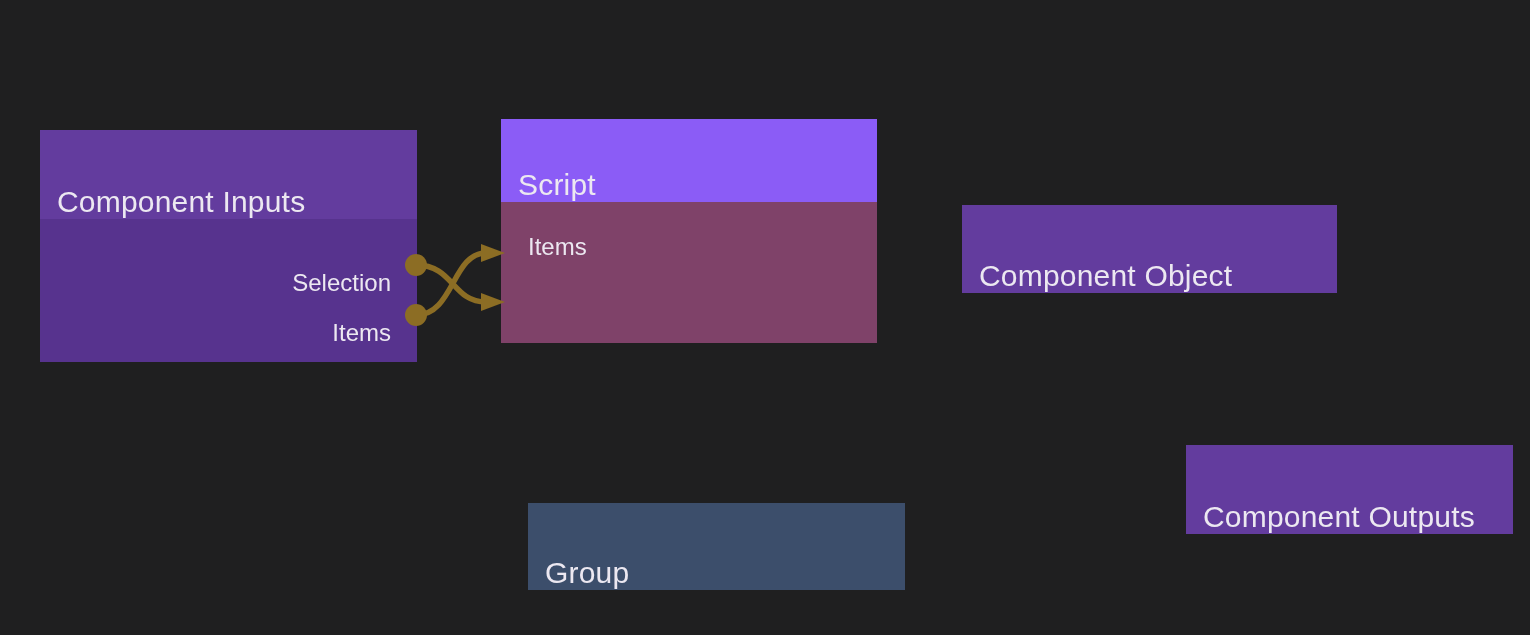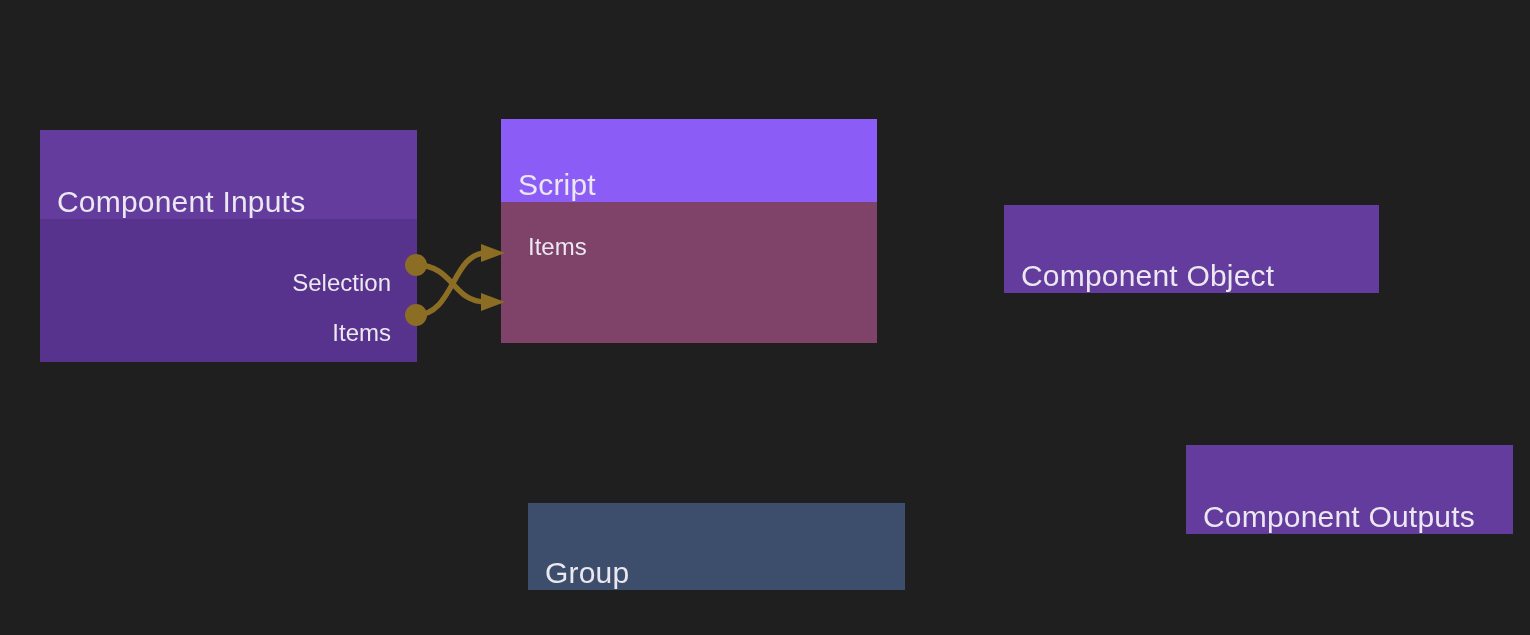--- a/index.html
+++ b/index.html
@@ -36,21 +36,21 @@
   #node-component-inputs { left: 40px; top: 130px; width: 377px; height: 232px; }
   #node-component-inputs .header { height: 89px; background: #633c9e; }
   #node-component-inputs .body   { height: 143px; background: #57338e; padding-top: 39px; box-sizing: border-box; }
 
   
   #node-script { left: 501px; top: 119px; width: 376px; height: 230px; }
   #node-script .header { height: 83px; background: #8b5cf6; }
   #node-script .body   { height: 141px; background: #7f4269; padding-top: 20px; box-sizing: border-box; }
 
   
-  #node-component-object  { left: 1004px; top: 205px; width: 375px; height: 88px; }
+  #node-component-object  { left: 962px; top: 205px; width: 375px; height: 88px; }
   #node-component-object .header { height: 88px; background: #633c9e; }
 
   #node-component-outputs { left: 1138px; top: 445px; width: 375px; height: 89px; }
   #node-component-outputs .header { height: 89px; background: #633c9e; margin-left: 48px; }
 
   #node-group { left: 528px; top: 503px; width: 377px; height: 87px; }
   #node-group .header { height: 87px; background: #3c4e6b; }
 
   svg.wires {
     position: absolute;

